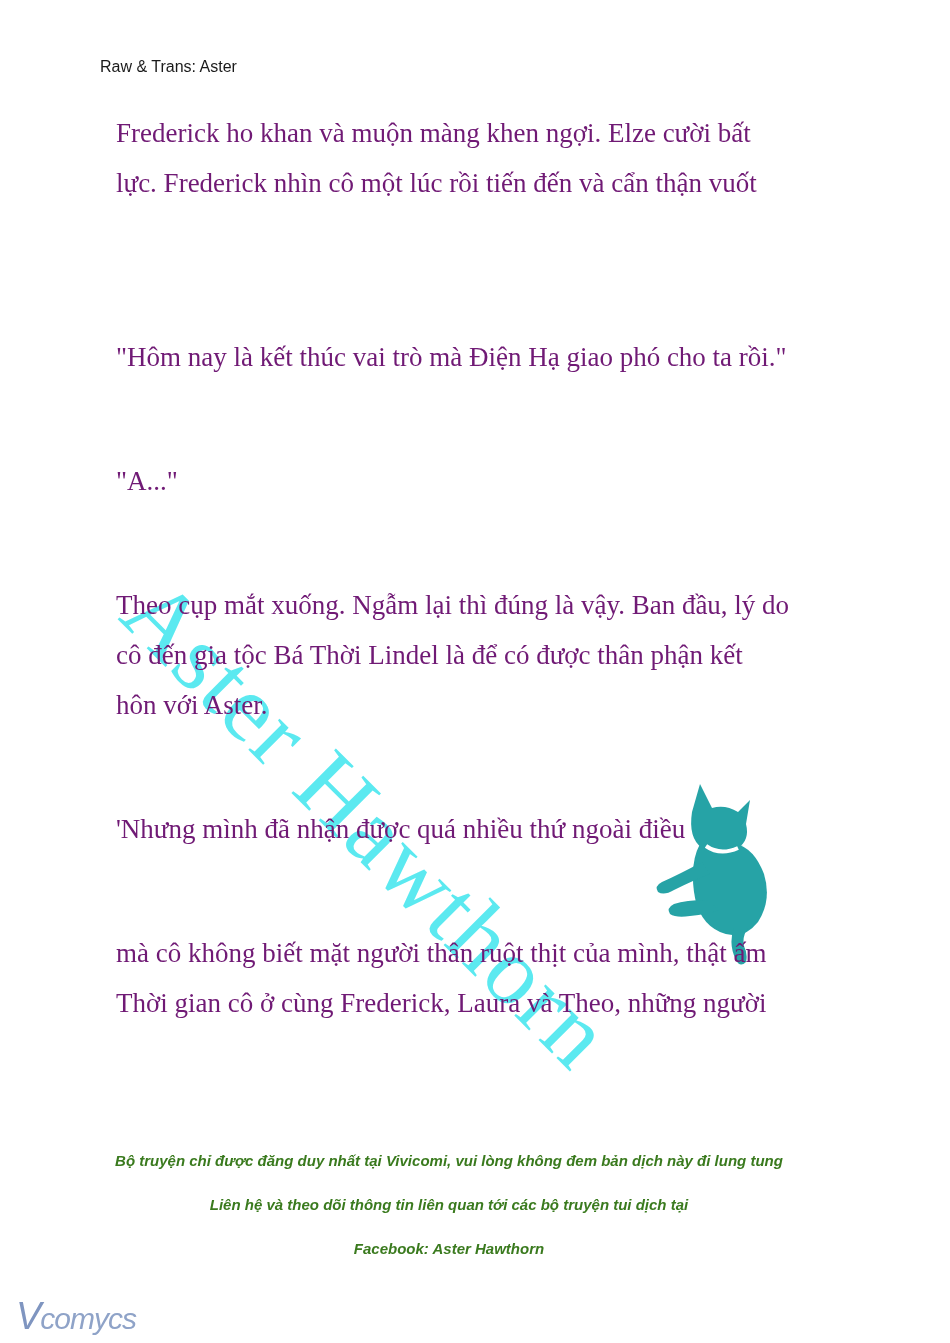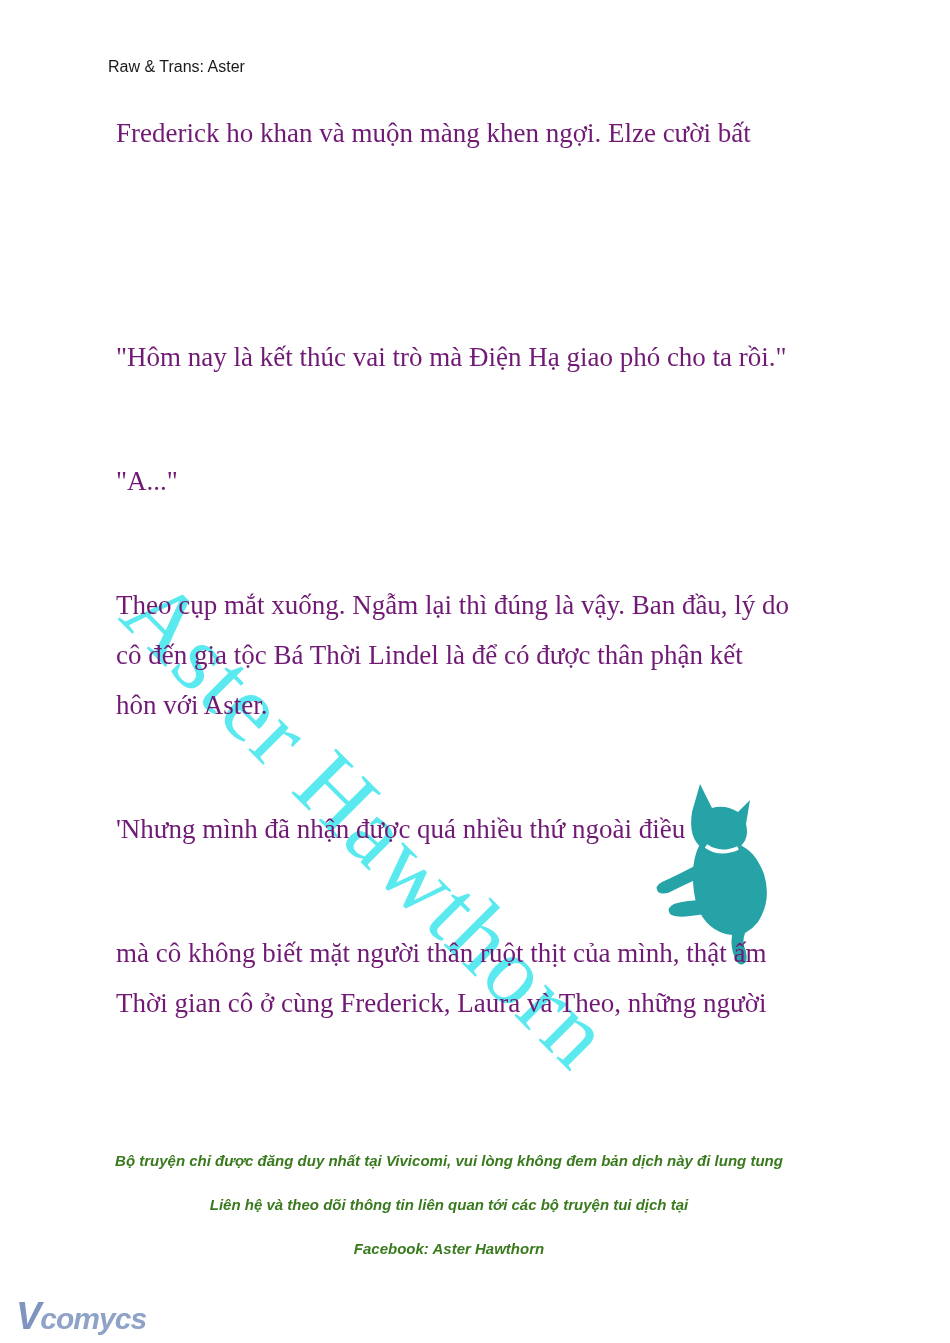--- a/index.html
+++ b/index.html
@@ -1,20 +1,20 @@
 <!DOCTYPE html>
 <html><head>
 <meta charset="utf-8">
 <style>
   html, body { margin: 0; padding: 0; }
   body {
     width: 950px; height: 1343px; background: #ffffff; position: relative; overflow: hidden;
   }
   .header {
-    position: absolute; left: 108px; top: 58px;
+    position: absolute; left: 100px; top: 58px;
     font-family: "Liberation Sans", sans-serif; font-size: 16px; color: #1a1a1a;
   }
   .para {
     position: absolute; left: 116px; width: 730px;
     font-family: "Liberation Serif", serif; font-size: 27px; line-height: 50px; color: #701a75;
     white-space: nowrap;
   }
   .para .line { display: block; }
   .watermark {
     position: absolute; left: 140px; top: 540px;
@@ -24,34 +24,35 @@
     opacity: 0.85; white-space: nowrap; pointer-events: none; letter-spacing: 2px;
   }
   .cat { position: absolute; left: 650px; top: 782px; width: 130px; height: 185px; }
   .footer {
     position: absolute; left: 0; width: 898px; text-align: center;
     font-family: "Liberation Sans", sans-serif; font-style: italic; font-weight: bold;
     font-size: 15px; color: #3a7a1e;
   }
   .logo {
     position: absolute; left: 16px; top: 1295px;
-    font-family: "Liberation Sans", sans-serif; font-style: italic; font-weight: bold;
+    font-family: "Liberation Sans", sans-serif; font-style: italic; font-weight: normal;
     font-size: 30px; color: #8fa3c8; letter-spacing: -1px;
   }
   .logo .v { font-size: 38px; color: #7f95c0; }
 </style>
 </head>
 <body>
 
 <div class="header">Raw &amp; Trans: Aster</div>
 
 <div class="watermark">Aster Hawthorn</div>
 
 <div class="para" style="top:108px">
   <span class="line">Frederick ho khan và muộn màng khen ngợi. Elze cười bất</span>
+  <span class="line">lực. Frederick nhìn cô một lúc rồi tiến đến và cẩn thận vuốt</span>
 </div>
 
 <div class="para" style="top:332px">
   <span class="line">"Hôm nay là kết thúc vai trò mà Điện Hạ giao phó cho ta rồi."</span>
 </div>
 
 <div class="para" style="top:456px">
   <span class="line">"A..."</span>
 </div>
 

